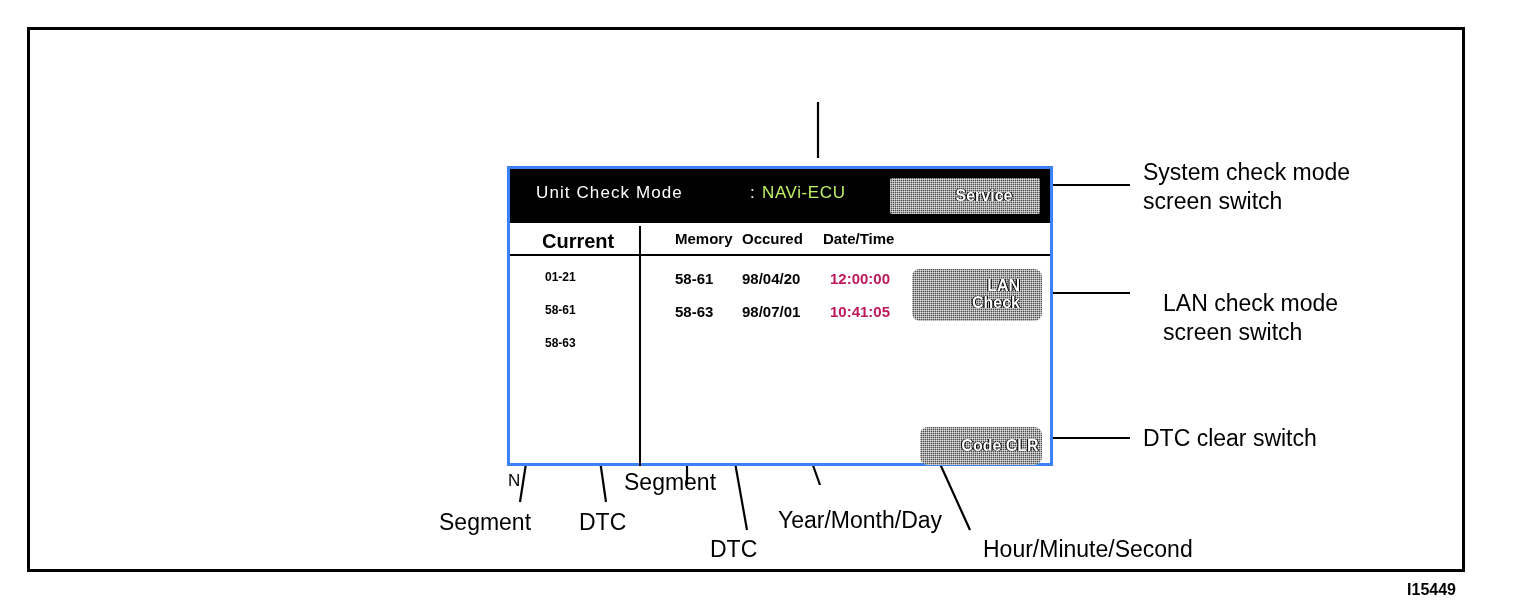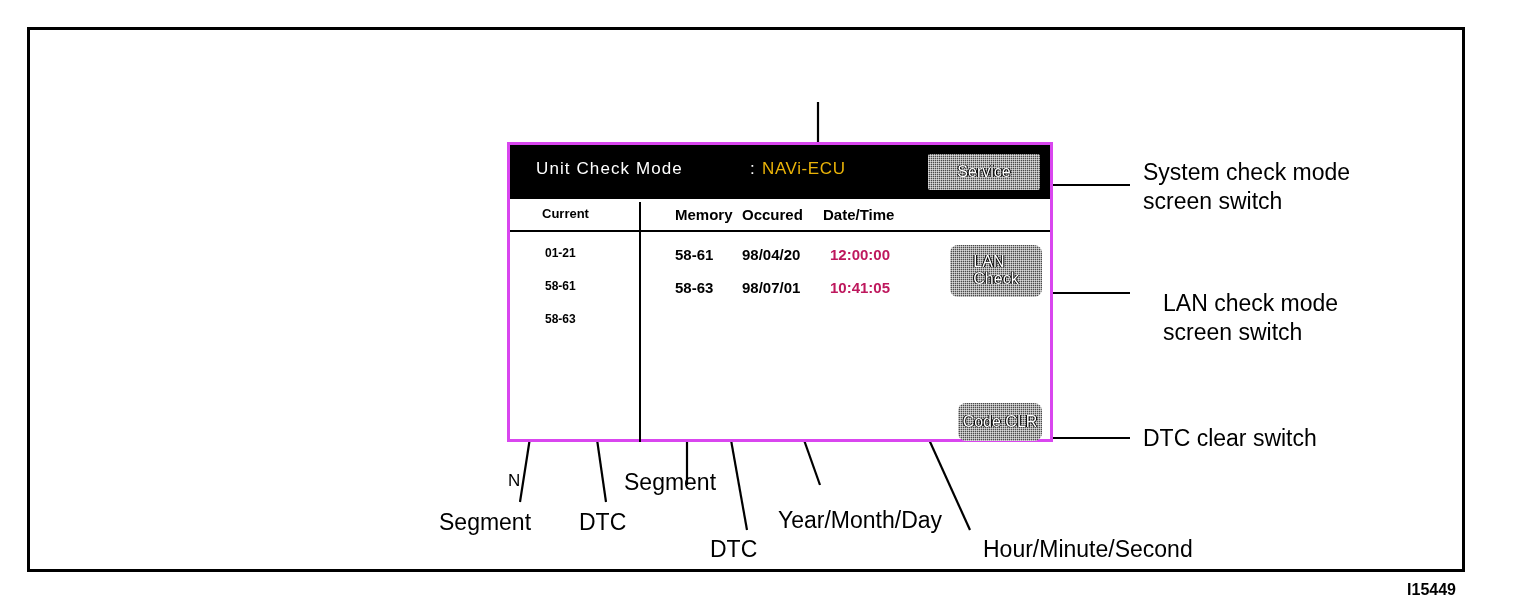--- a/index.html
+++ b/index.html
@@ -24,24 +24,24 @@
     height: 545px;
     border: 3px solid #000;
     box-sizing: border-box;
     background: #fff;
   }
 
   
   #device-screen {
     position: absolute;
     left: 477px;
-    top: 112px;
+    top: 136px;
     width: 546px;
     height: 300px;
-    border: 3px solid #d946ef;
+    border: 3px solid #3b82f6;
     box-sizing: border-box;
     background: #fff;
     z-index: 5;
   }
 
   #screen-titlebar {
     position: absolute;
     left: 0;
     top: 0;
     width: 100%;
@@ -62,42 +62,43 @@
     position: absolute;
     left: 240px;
     top: 14px;
     color: #fff;
     font-size: 17px;
   }
   #titlebar-unit {
     position: absolute;
     left: 252px;
     top: 14px;
-    color: #eab308;
+    color: #bef264;
     font-size: 17px;
     letter-spacing: 0.6px;
     white-space: nowrap;
   }
 
   
   .halftone-btn {
     position: absolute;
     background-color: #4a4a4a;
     background-image:
       repeating-linear-gradient(0deg,  rgba(255,255,255,.55) 0 1px, rgba(0,0,0,0) 1px 2px),
       repeating-linear-gradient(90deg, rgba(255,255,255,.55) 0 1px, rgba(0,0,0,0) 1px 2px);
     color: #fff;
     display: flex;
     align-items: center;
     justify-content: center;
-    text-align: left;
-    font-weight: normal;
+    text-align: right;
+    font-weight: bold;
     line-height: 1.05;
     text-shadow: 0 0 1px #000, 1px 0 0 #000, -1px 0 0 #000;
     border-radius: 3px;
+    padding-left: 38px;
   }
 
   #btn-service {
     right: 10px;
     top: 9px;
     width: 112px;
     height: 36px;
     font-size: 16px;
     border-radius: 2px;
   }
@@ -125,21 +126,21 @@
     top: 54px;
     width: 100%;
     height: 33px;
     border-bottom: 2px solid #000;
     box-sizing: border-box;
   }
   #th-current {
     position: absolute;
     left: 32px;
     top: 7px;
-    font-size: 13px;
+    font-size: 20px;
     font-weight: bold;
     color: #000;
   }
   #th-memory {
     position: absolute;
     left: 165px;
     top: 7px;
     font-size: 15px;
     font-weight: bold;
     color: #000;

